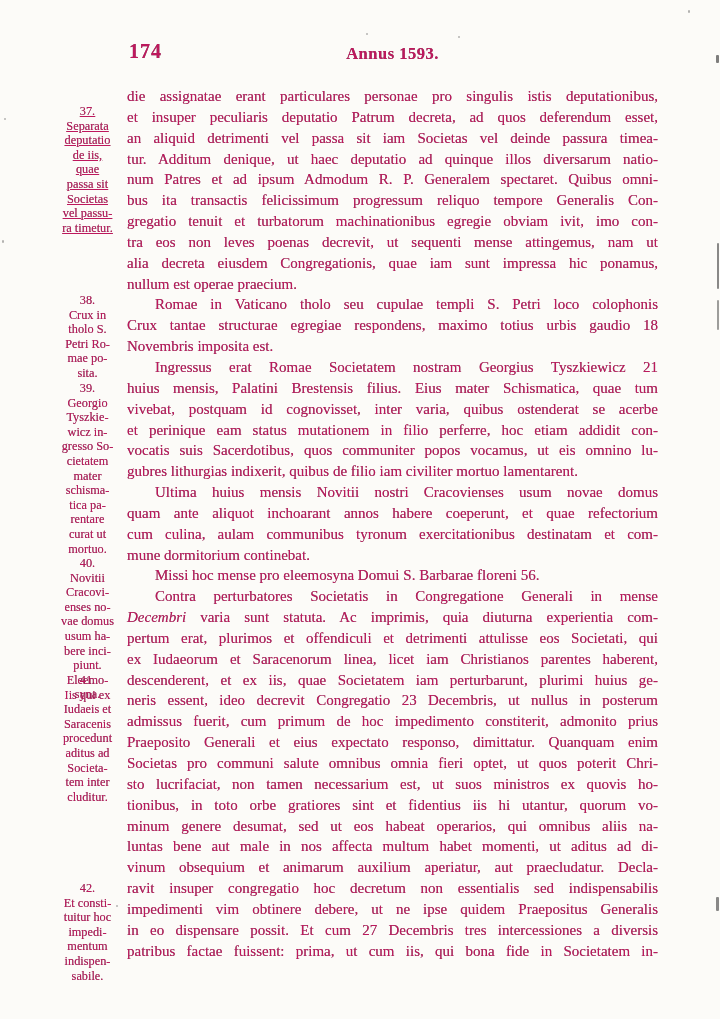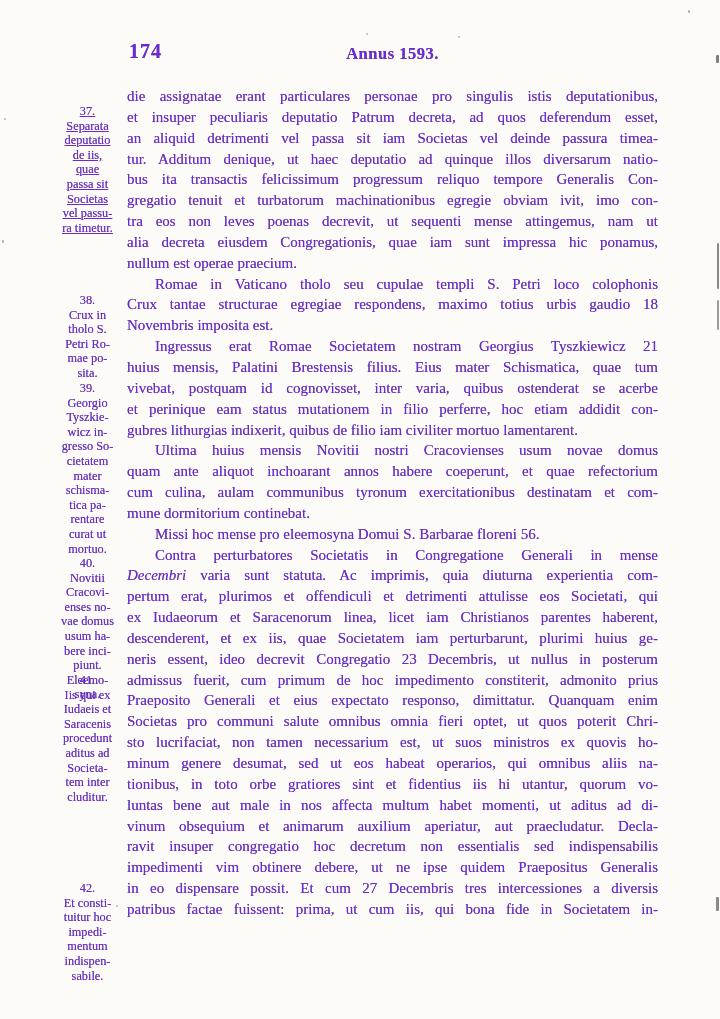--- a/index.html
+++ b/index.html
@@ -2,21 +2,21 @@
 <html><head>
 <meta charset="utf-8">
 <style>
   html,body{margin:0;padding:0;background:#e9e7e2;}
   #page{
     position:relative;
     width:720px;height:1019px;
     background:#fcfbf8;
     overflow:hidden;
     font-family:"Liberation Serif","DejaVu Serif",serif;
-    color:#6d28d9;
+    color:#be185d;
   }
   
   #page-number{
     position:absolute;left:129px;top:40px;
     font-size:20px;font-weight:700;letter-spacing:1px;
     text-shadow:0 0 .5px rgba(0,0,0,.55);
   }
   #running-head{
     position:absolute;left:127px;top:44px;width:531px;
     text-align:center;font-size:16.5px;font-weight:700;
@@ -123,36 +123,38 @@
         <span class="mline">sabile.</span>
       </div>
     </div>
 
   <div id="body-text">
       <div>
         <div class="jline"><span>die assignatae erant particulares personae pro singulis istis deputationibus,</span></div>
         <div class="jline"><span>et insuper peculiaris deputatio Patrum decreta, ad quos deferendum esset,</span></div>
         <div class="jline"><span>an aliquid detrimenti vel passa sit iam Societas vel deinde passura timea-</span></div>
         <div class="jline"><span>tur. Additum denique, ut haec deputatio ad quinque illos diversarum natio-</span></div>
+        <div class="jline"><span>num Patres et ad ipsum Admodum R. P. Generalem spectaret. Quibus omni-</span></div>
         <div class="jline"><span>bus ita transactis felicissimum progressum reliquo tempore Generalis Con-</span></div>
         <div class="jline"><span>gregatio tenuit et turbatorum machinationibus egregie obviam ivit, imo con-</span></div>
         <div class="jline"><span>tra eos non leves poenas decrevit, ut sequenti mense attingemus, nam ut</span></div>
         <div class="jline"><span>alia decreta eiusdem Congregationis, quae iam sunt impressa hic ponamus,</span></div>
         <div class="jline end"><span>nullum est operae praecium.</span></div>
       </div>
       <div>
         <div class="jline indent"><span>Romae in Vaticano tholo seu cupulae templi S. Petri loco colophonis</span></div>
         <div class="jline"><span>Crux tantae structurae egregiae respondens, maximo totius urbis gaudio 18</span></div>
         <div class="jline end"><span>Novembris imposita est.</span></div>
       </div>
       <div>
         <div class="jline indent"><span>Ingressus erat Romae Societatem nostram Georgius Tyszkiewicz 21</span></div>
         <div class="jline"><span>huius mensis, Palatini Brestensis filius. Eius mater Schismatica, quae tum</span></div>
         <div class="jline"><span>vivebat, postquam id cognovisset, inter varia, quibus ostenderat se acerbe</span></div>
         <div class="jline"><span>et perinique eam status mutationem in filio perferre, hoc etiam addidit con-</span></div>
+        <div class="jline"><span>vocatis suis Sacerdotibus, quos communiter popos vocamus, ut eis omnino lu-</span></div>
         <div class="jline end"><span>gubres lithurgias indixerit, quibus de filio iam civiliter mortuo lamentarent.</span></div>
       </div>
       <div>
         <div class="jline indent"><span>Ultima huius mensis Novitii nostri Cracovienses usum novae domus</span></div>
         <div class="jline"><span>quam ante aliquot inchoarant annos habere coeperunt, et quae refectorium</span></div>
         <div class="jline"><span>cum culina, aulam communibus tyronum exercitationibus destinatam et com-</span></div>
         <div class="jline end"><span>mune dormitorium continebat.</span></div>
       </div>
       <div>
         <div class="jline end indent"><span>Missi hoc mense pro eleemosyna Domui S. Barbarae floreni 56.</span></div>
@@ -161,22 +163,22 @@
         <div class="jline indent"><span>Contra perturbatores Societatis in Congregatione Generali in mense</span></div>
         <div class="jline"><i>Decembri</i><span> varia sunt statuta. Ac imprimis, quia diuturna experientia com-</span></div>
         <div class="jline"><span>pertum erat, plurimos et offendiculi et detrimenti attulisse eos Societati, qui</span></div>
         <div class="jline"><span>ex Iudaeorum et Saracenorum linea, licet iam Christianos parentes haberent,</span></div>
         <div class="jline"><span>descenderent, et ex iis, quae Societatem iam perturbarunt, plurimi huius ge-</span></div>
         <div class="jline"><span>neris essent, ideo decrevit Congregatio 23 Decembris, ut nullus in posterum</span></div>
         <div class="jline"><span>admissus fuerit, cum primum de hoc impedimento constiterit, admonito prius</span></div>
         <div class="jline"><span>Praeposito Generali et eius expectato responso, dimittatur. Quanquam enim</span></div>
         <div class="jline"><span>Societas pro communi salute omnibus omnia fieri optet, ut quos poterit Chri-</span></div>
         <div class="jline"><span>sto lucrifaciat, non tamen necessarium est, ut suos ministros ex quovis ho-</span></div>
+        <div class="jline"><span>tionibus, in toto orbe gratiores sint et fidentius iis hi utantur, quorum vo-</span></div>
         <div class="jline"><span>minum genere desumat, sed ut eos habeat operarios, qui omnibus aliis na-</span></div>
-        <div class="jline"><span>tionibus, in toto orbe gratiores sint et fidentius iis hi utantur, quorum vo-</span></div>
         <div class="jline"><span>luntas bene aut male in nos affecta multum habet momenti, ut aditus ad di-</span></div>
         <div class="jline"><span>vinum obsequium et animarum auxilium aperiatur, aut praecludatur. Decla-</span></div>
         <div class="jline"><span>ravit insuper congregatio hoc decretum non essentialis sed indispensabilis</span></div>
         <div class="jline"><span>impedimenti vim obtinere debere, ut ne ipse quidem Praepositus Generalis</span></div>
         <div class="jline"><span>in eo dispensare possit. Et cum 27 Decembris tres intercessiones a diversis</span></div>
         <div class="jline"><span>patribus factae fuissent: prima, ut cum iis, qui bona fide in Societatem in-</span></div>
       </div>
     </div>
 
   <div class="artifact faint" style="left:366px;top:33px;width:2px;height:2px;"></div>

